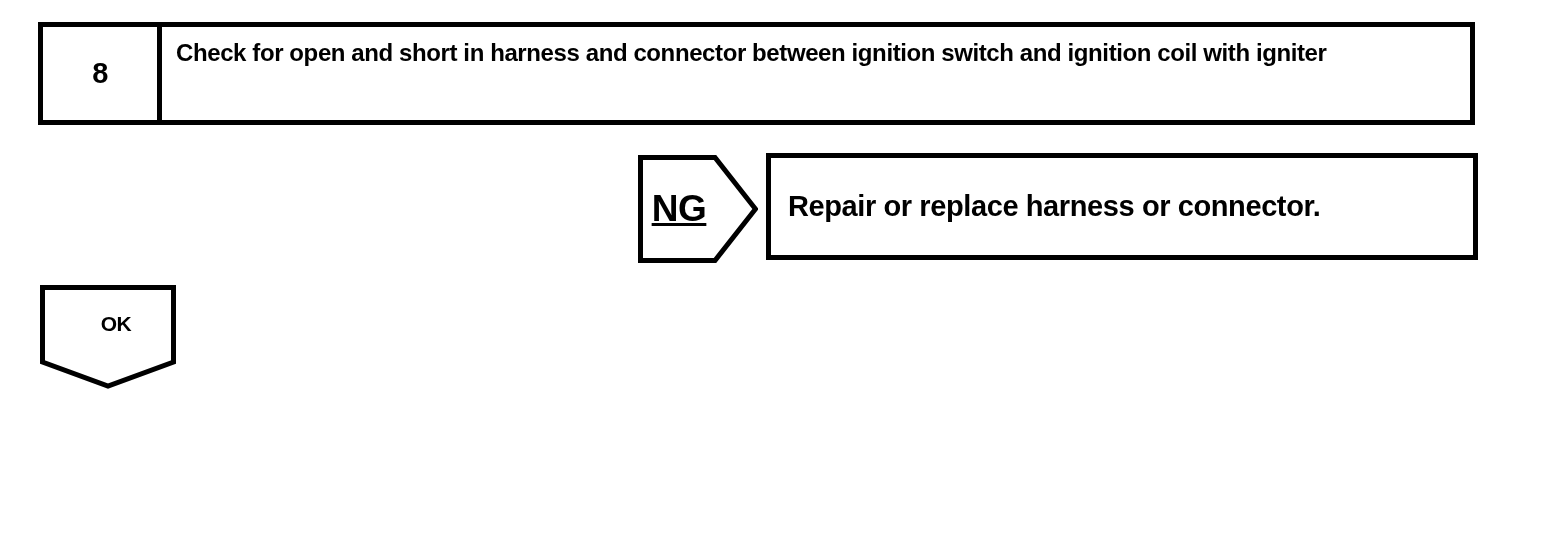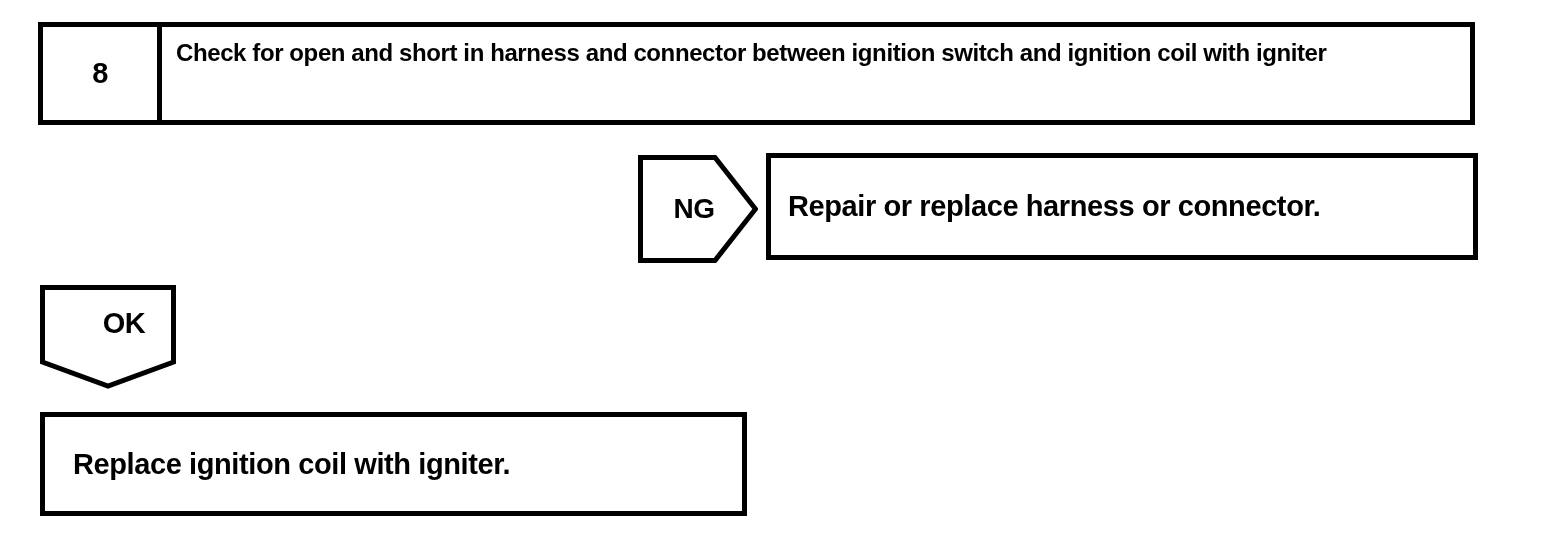--- a/index.html
+++ b/index.html
@@ -49,47 +49,48 @@
   
   .ng-shape {
     position: absolute;
     left: 638px;
     top: 155px;
     width: 120px;
     height: 108px;
   }
   .ng-shape .shape-label {
     position: absolute;
-    left: 15px;
+    left: 0;
     top: 0;
     width: 82px;
     height: 100%;
     display: flex;
     align-items: center;
     justify-content: center;
-    font-size: 28px;
+    font-size: 37px;
     letter-spacing: -0.4px;
+    text-decoration: underline;
   }
   .ok-shape {
     position: absolute;
     left: 40px;
     top: 285px;
     width: 136px;
     height: 104px;
   }
   .ok-shape .shape-label {
     position: absolute;
-    left: 16px;
+    left: 8px;
     top: 0;
     width: 100%;
     height: 77px;
     display: flex;
     align-items: center;
     justify-content: center;
-    font-size: 29px;
+    font-size: 21px;
     letter-spacing: -0.4px;
   }
   .shape-svg {
     position: absolute;
     left: 0;
     top: 0;
   }
   
   .action-box {
     position: absolute;
@@ -142,17 +143,14 @@
     <span>Repair or replace harness or connector.</span>
   </div>
 
   <div class="ok-shape">
     <svg class="shape-svg" width="136" height="104" viewBox="0 0 136 104">
       <polygon points="2.5,2.5 133.5,2.5 133.5,77 68,101 2.5,77" fill="#ffffff" stroke="#000000" stroke-width="5"></polygon>
     </svg>
     <div class="shape-label">OK</div>
   </div>
 
-  <div class="action-box ok-action-box">
-    <span>Replace ignition coil with igniter.</span>
-  </div>
 
 </div>
 
 </body></html>

